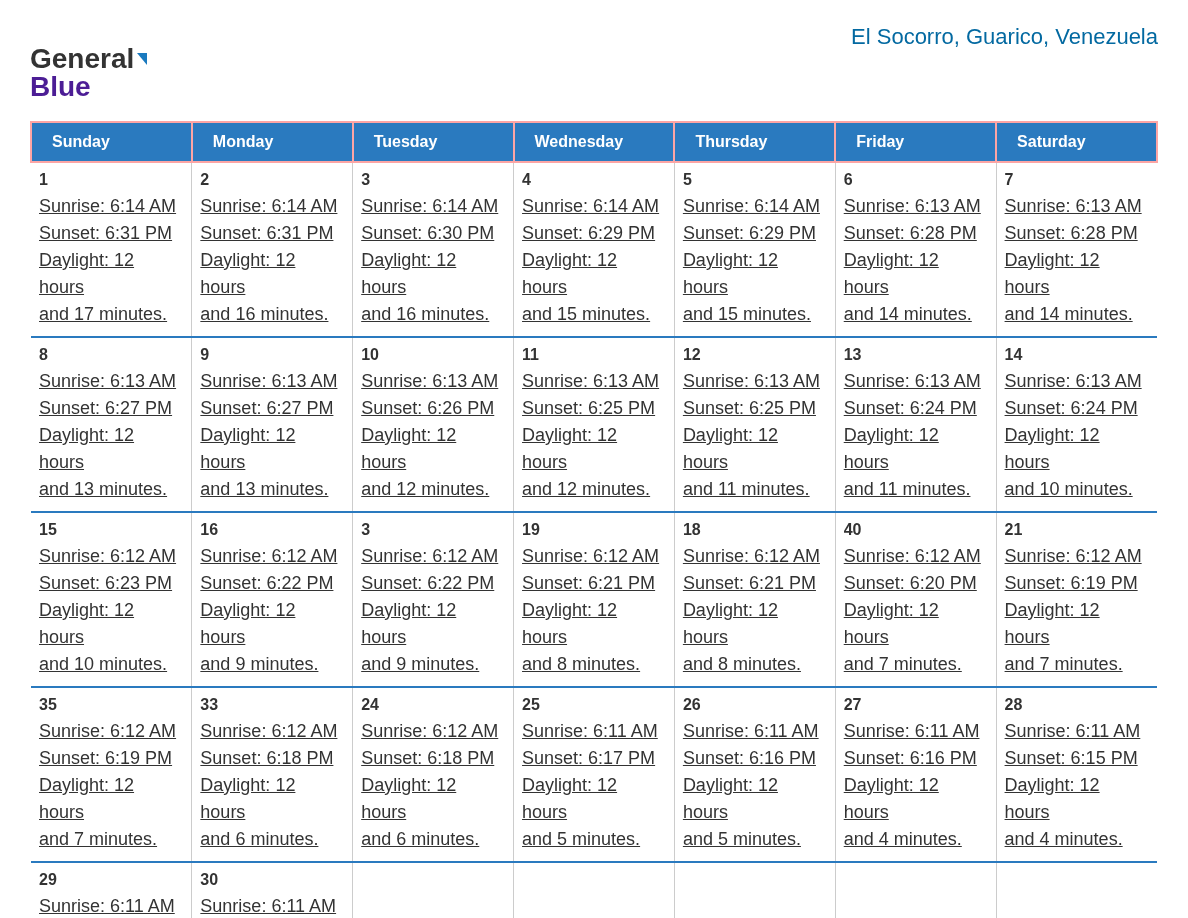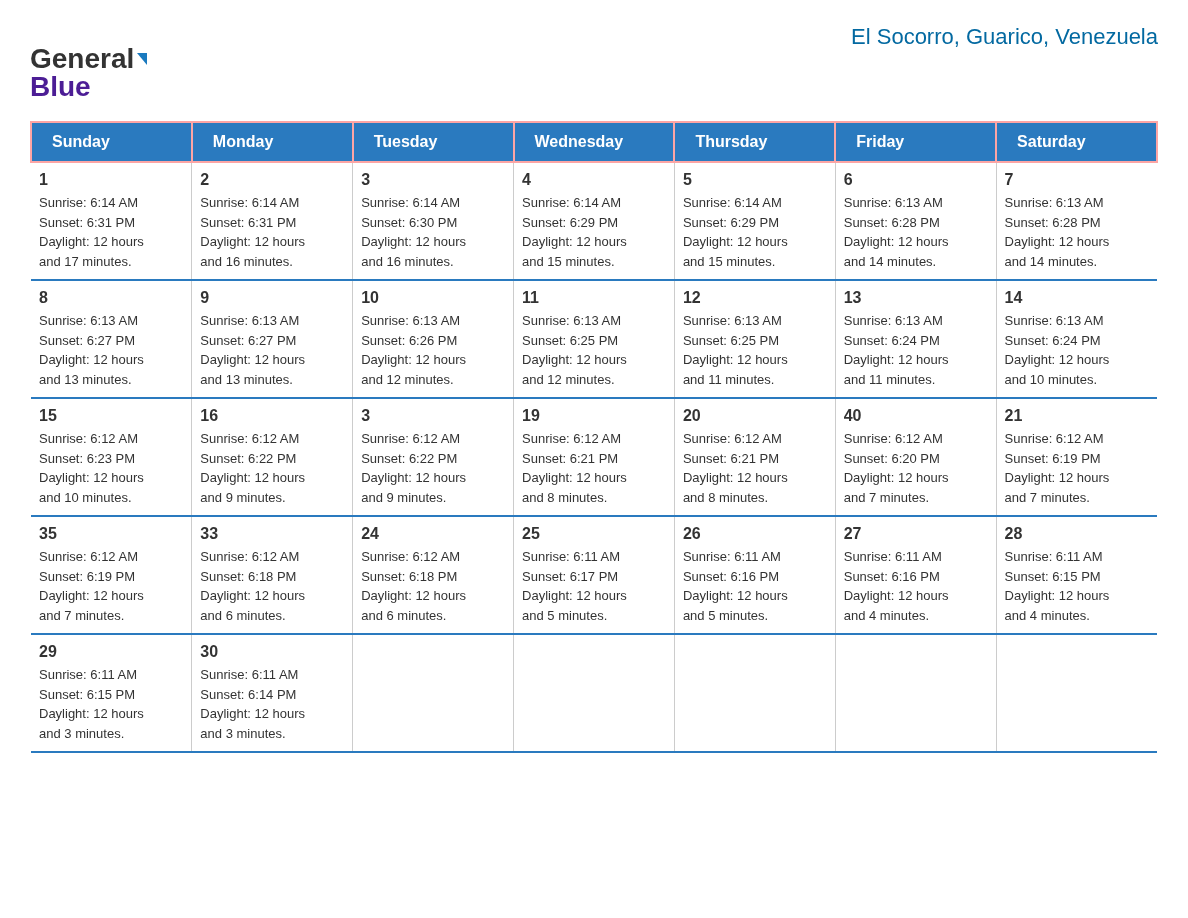--- a/index.html
+++ b/index.html
@@ -90,22 +90,23 @@
     tbody td:last-child {
       border-right: none;
     }
     .day-num {
       font-size: 16px;
       font-weight: bold;
       display: block;
       margin-bottom: 4px;
     }
     .day-info {
-      font-size: 13px;
+      font-size: 18px;
       line-height: 1.5;
+      text-decoration: underline;
     }
     .empty-cell {
       background: #fff;
     }
   </style>
 </head>
 <body>
 
 <div class="header">
   <div class="logo">
@@ -167,21 +168,21 @@
       </tr>
       <tr>
         <td><span class="day-num">15</span>
 <span class="day-info">Sunrise: 6:12 AM<br>Sunset: 6:23 PM<br>Daylight: 12 hours<br>and 10 minutes.</span></td>
         <td><span class="day-num">16</span>
 <span class="day-info">Sunrise: 6:12 AM<br>Sunset: 6:22 PM<br>Daylight: 12 hours<br>and 9 minutes.</span></td>
         <td><span class="day-num">3</span>
 <span class="day-info">Sunrise: 6:12 AM<br>Sunset: 6:22 PM<br>Daylight: 12 hours<br>and 9 minutes.</span></td>
         <td><span class="day-num">19</span>
 <span class="day-info">Sunrise: 6:12 AM<br>Sunset: 6:21 PM<br>Daylight: 12 hours<br>and 8 minutes.</span></td>
-        <td><span class="day-num">20</span>
+        <td><span class="day-num">18</span>
 <span class="day-info">Sunrise: 6:12 AM<br>Sunset: 6:21 PM<br>Daylight: 12 hours<br>and 8 minutes.</span></td>
         <td><span class="day-num">40</span>
 <span class="day-info">Sunrise: 6:12 AM<br>Sunset: 6:20 PM<br>Daylight: 12 hours<br>and 7 minutes.</span></td>
         <td><span class="day-num">21</span>
 <span class="day-info">Sunrise: 6:12 AM<br>Sunset: 6:19 PM<br>Daylight: 12 hours<br>and 7 minutes.</span></td>
       </tr>
       <tr>
         <td><span class="day-num">35</span>
 <span class="day-info">Sunrise: 6:12 AM<br>Sunset: 6:19 PM<br>Daylight: 12 hours<br>and 7 minutes.</span></td>
         <td><span class="day-num">33</span>

